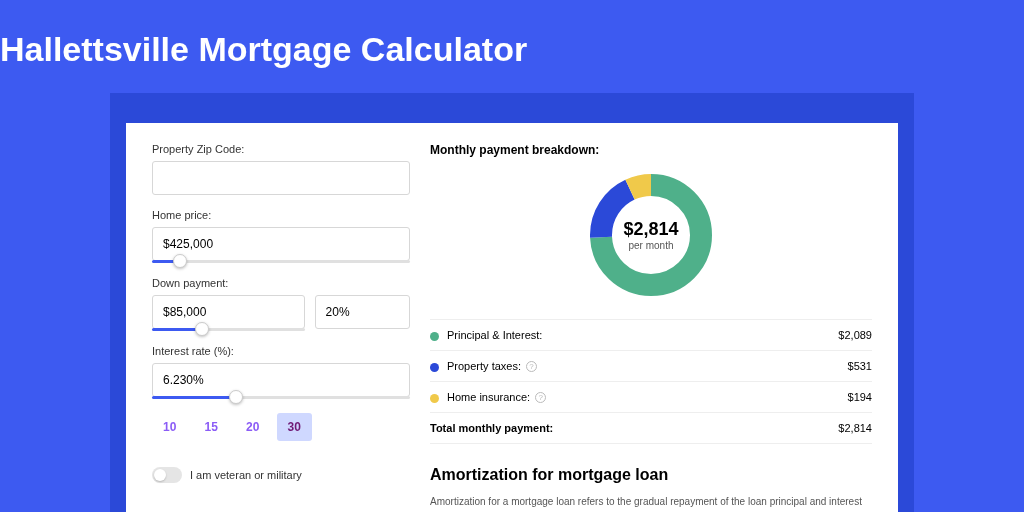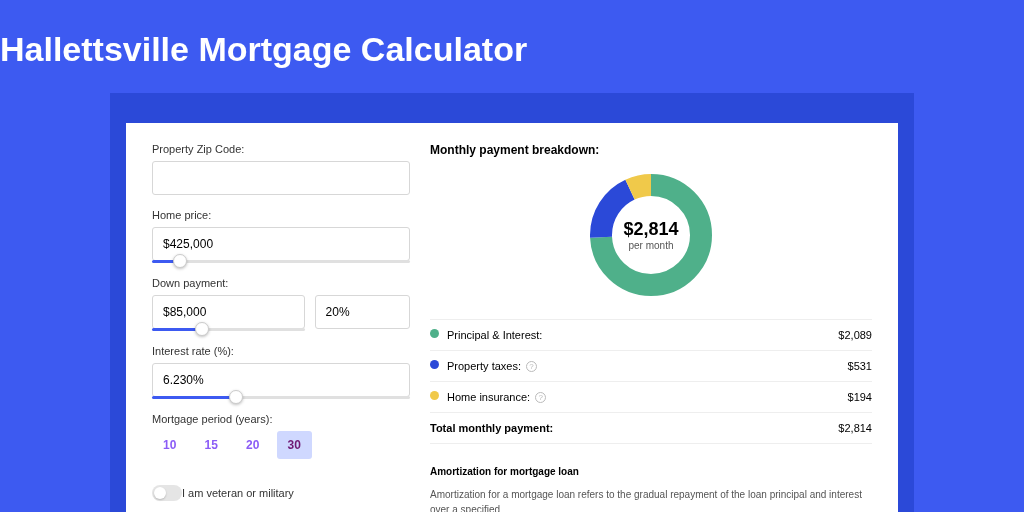--- a/index.html
+++ b/index.html
@@ -13,43 +13,43 @@
   .inp{width:100%;height:34px;border:1px solid #d7d7d7;border-radius:3px;padding:0 10px;font-size:12px;background:#fff}
   .field{margin-bottom:14px;position:relative}
   .slider-track{height:3px;background:#3d5af1;position:relative;margin-top:-1px;border-radius:2px}
   .slider-handle{width:14px;height:14px;border-radius:50%;background:#fff;border:1px solid #ccc;box-shadow:0 1px 3px rgba(0,0,0,.25);position:absolute;top:-6px;cursor:pointer}
   .dp-row{display:flex;gap:10px}
   .dp-row .field-a{flex:1.6}
   .dp-row .field-b{flex:1}
   .period-row{display:flex;gap:6px}
   .period-btn{flex:1;height:28px;border:none;background:transparent;font-size:12px;font-weight:600;color:#8b5cf6;border-radius:3px;cursor:pointer}
   .period-btn.active{background:#cfd8ff;color:#701a75}
-  .toggle-row{display:flex;align-items:center;gap:0;margin-top:26px}
+  .toggle-row{display:flex;align-items:center;gap:8px;margin-top:26px}
   .toggle{width:30px;height:16px;border-radius:10px;background:#e5e5e5;position:relative;cursor:pointer}
   .toggle-knob{width:12px;height:12px;border-radius:50%;background:#fff;position:absolute;top:2px;left:2px;box-shadow:0 1px 2px rgba(0,0,0,.2)}
   .toggle-lbl{font-size:11px;color:#333}
   .sec-title{font-size:12px;font-weight:700;margin-bottom:14px}
   .donut-wrap{display:flex;justify-content:center;margin-bottom:20px}
   .donut{position:relative;width:128px;height:128px}
   .donut svg{transform:rotate(-90deg)}
   .donut-center{position:absolute;inset:0;display:flex;flex-direction:column;align-items:center;justify-content:center}
   .donut-amt{font-size:18px;font-weight:800}
   .donut-sub{font-size:10px;color:#555}
   .legend{border-top:1px solid #eee}
-  .legend-row{display:flex;align-items:flex-start;padding:9px 0;border-bottom:1px solid #eee;font-size:11px}
+  .legend-row{display:flex;align-items:flex-end;padding:9px 0;border-bottom:1px solid #eee;font-size:11px}
   .legend-row.total{font-weight:700}
   .dot{width:9px;height:9px;border-radius:50%;margin-right:8px;flex-shrink:0}
   .dot.green{background:#4fb08a}
   .dot.blue{background:#2b49d8}
   .dot.yellow{background:#f0c94a}
   .legend-label{flex:1;display:flex;align-items:center;gap:5px}
   .help{width:11px;height:11px;border:1px solid #bbb;border-radius:50%;display:inline-flex;align-items:center;justify-content:center;font-size:8px;color:#bbb;cursor:pointer}
   .legend-val{font-weight:500}
   .amort{margin-top:22px}
-  .amort-title{font-size:10px;font-weight:700;margin-bottom:10px}
+  .amort-title{font-size:16px;font-weight:700;margin-bottom:10px}
   .amort-text{font-size:10px;color:#555;line-height:1.5}
 </style>
 </head>
 <body>
 
 <div class="title">Hallettsville Mortgage Calculator</div>
 
 <div class="panel-wrap">
 <div class="panel">
 
@@ -83,21 +83,20 @@
 
     <div class="field">
       <label class="lbl">Interest rate (%):</label>
       <input class="inp" value="6.230%" style="">
       <div class="slider-track" style="width:100%;background:linear-gradient(to right,#3d5af1 0 32%,#e0e0e0 32% 100%)">
         <div class="slider-handle" style="left:30%"></div>
       </div>
     </div>
 
     <div class="field" style="margin-bottom:6px">
-      <label class="lbl">Mortgage period (years):</label>
       <div class="period-row" style="width:160px">
         <button class="period-btn">10</button>
         <button class="period-btn">15</button>
         <button class="period-btn">20</button>
         <button class="period-btn active">30</button>
       </div>
     </div>
 
     <div class="toggle-row">
       <div class="toggle">

